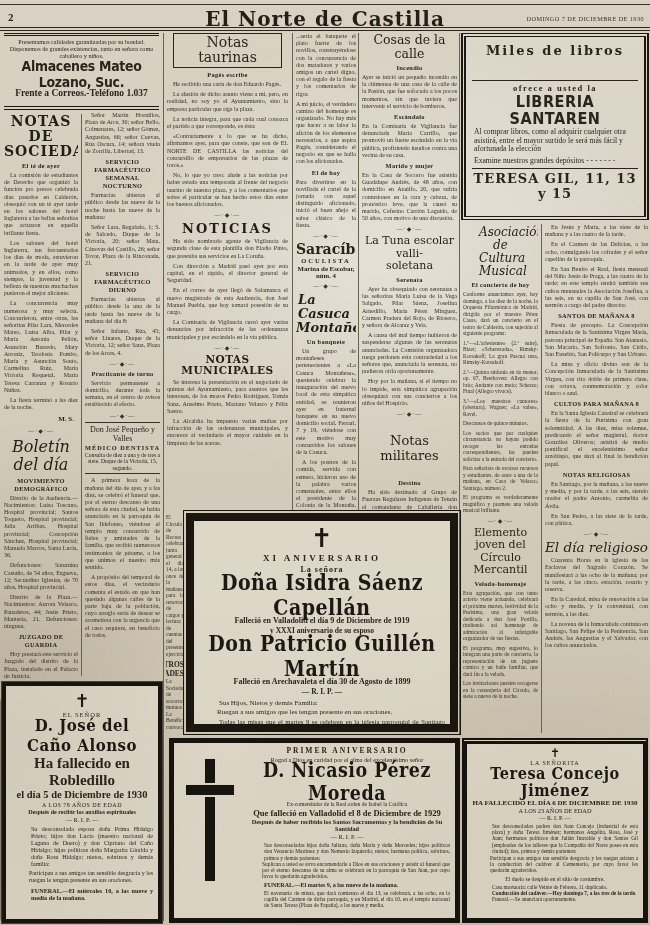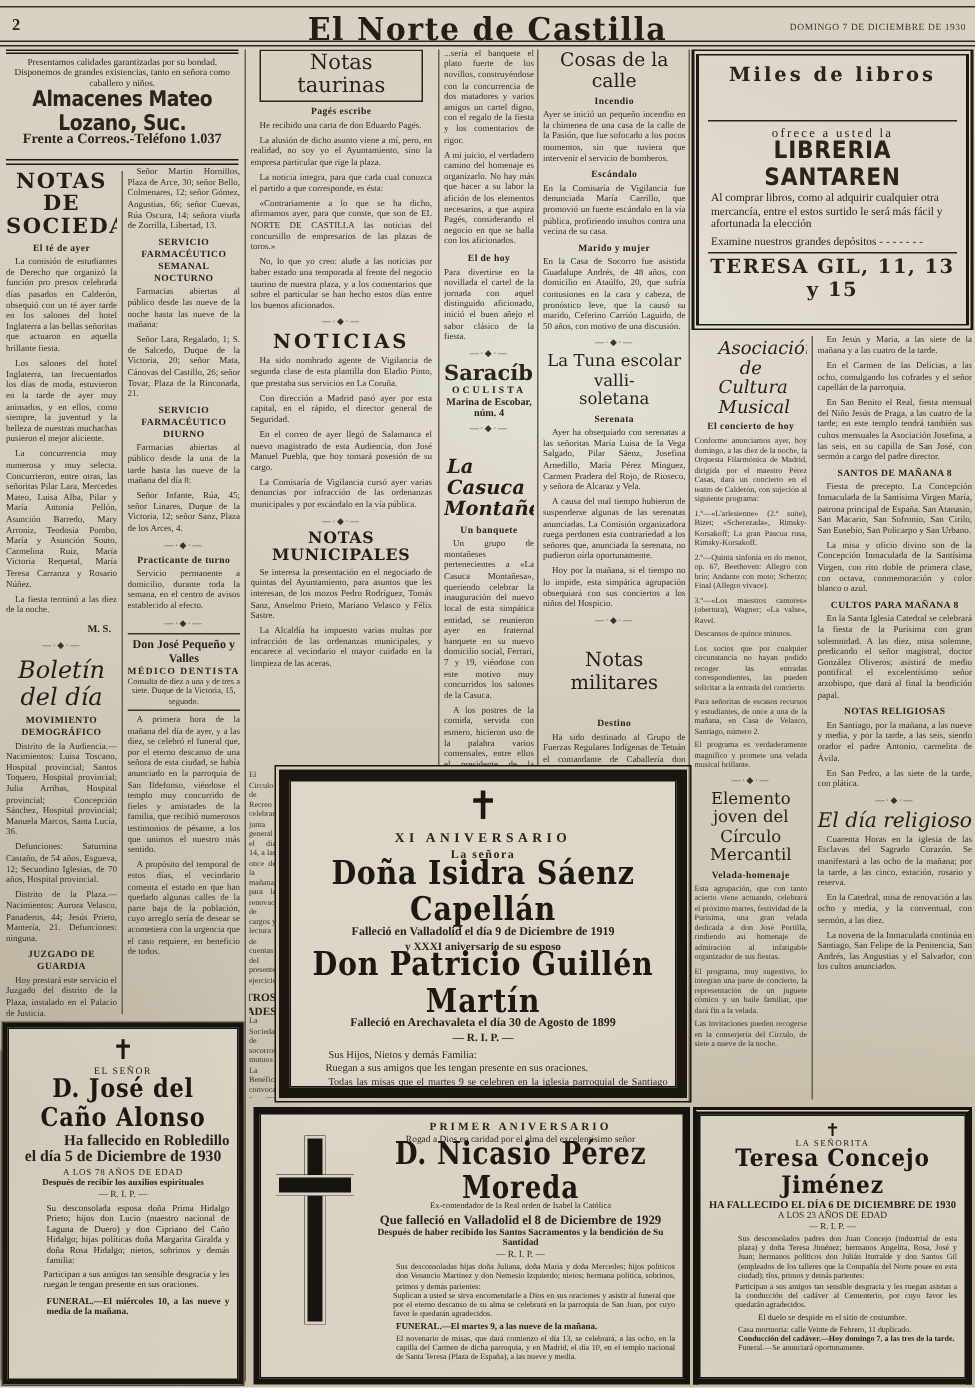--- a/index.html
+++ b/index.html
@@ -42,32 +42,32 @@
   
   #taur-box{border:1px solid #2b241b;margin:0 6px 3px;padding:1px 2px 2px;}
   #taur-box .t{font-size:14px;line-height:15px;font-weight:normal;font-style:normal;text-align:center;font-family:"DejaVu Serif",serif;}
   .noticias-h{font-size:13px;line-height:15px;letter-spacing:2px;margin:3px 0 2px;}
   .munic-h{font-size:10.5px;line-height:11.5px;letter-spacing:.5px;margin:3px 0 2px;}
   .clip{direction:rtl;overflow:hidden;white-space:nowrap;font-weight:bold;font-size:7.5px;line-height:9px;text-align:left;}
   
   .sarac .n{font-family:"DejaVu Serif",serif;font-weight:bold;font-size:14px;line-height:15px;text-align:center;}
   .sarac .r{font-weight:bold;font-size:6.5px;letter-spacing:2px;text-align:center;}
   .sarac .a{font-weight:bold;font-size:6.8px;text-align:center;margin-top:1px;}
-  .casuca-h{font-size:13px;line-height:14px;font-style:italic;margin:16px 0 2px;}
+  .casuca-h{font-size:13px;line-height:14px;font-style:italic;margin:4px 0 2px;}
   .casuca-h .l1{display:block;text-align:left;padding-left:2px;}
   .casuca-h .l2{display:block;text-align:right;padding-right:2px;}
   
   .cosas-h{font-size:12.5px;line-height:14px;font-weight:normal;margin-bottom:1px;}
   .tuna-h{font-size:11px;line-height:12.5px;font-weight:normal;margin:2px 0;}
   .milit-h{font-size:13px;line-height:15px;font-weight:normal;margin:16px 0;}
   
   #ad-sant{left:461px;top:33px;width:188px;height:187px;border:4px double #1d1813;border-left:5px double #1d1813;border-right:5px double #1d1813;
     padding:3px 6px 0;text-align:center;background:rgba(255,255,255,.12);}
   #ad-sant .t{font-family:"DejaVu Serif",serif;font-weight:bold;font-size:13px;line-height:21px;letter-spacing:2px;border-bottom:1px solid #2b241b;padding-bottom:19px;}
-  #ad-sant .st{font-weight:normal;font-size:8.5px;letter-spacing:1.5px;margin-top:2px;}
+  #ad-sant .st{font-weight:bold;font-size:8.5px;letter-spacing:1.5px;margin-top:2px;}
   #ad-sant .br{font-family:"DejaVu Sans",sans-serif;font-weight:bold;font-size:14.5px;letter-spacing:.5px;transform:scaleY(1.1);margin:1px 0 2px;}
   #ad-sant .pp{font-size:7.6px;line-height:8.6px;text-align:left;padding:0 2px;margin-bottom:3px;}
   #ad-sant .ft{font-family:"DejaVu Serif",serif;font-weight:bold;font-size:13px;letter-spacing:1px;border-top:1px solid #2b241b;padding-top:2px;margin-top:1px;}
   .cult-h{font-size:12px;line-height:13px;font-style:italic;font-weight:normal;margin:2px 16px;}
   .elem-h{font-size:11px;line-height:12.5px;font-weight:normal;margin:2px 0;}
   .relig-h{font-size:13.5px;line-height:15px;font-style:italic;font-weight:normal;margin:3px 0 2px;}
   
   .esq{position:absolute;background:rgba(232,226,212,.55);}
   .esq .inner{border:1px solid #17130e;height:100%;padding:3px 5px;text-align:center;overflow:hidden;}
   #esq-cano{left:2px;top:682px;width:160px;height:241px;border:3px solid #17130e;box-shadow:0 0 0 1px #4a443a;}
@@ -150,21 +150,21 @@
         <p class="p">Farmacias abiertas al público desde la una de la tarde hasta las nueve de la mañana del día 8:</p>
         <p class="p">Señor Infante, Rúa, 45; señor Linares, Duque de la Victoria, 12; señor Sanz, Plaza de los Arces, 4.</p>
       </div>
     <div class="orn"></div>
     <div class="s">Practicante de turno</div>
     <div class="ind">
         <p class="p">Servicio permanente a domicilio, durante toda la semana, en el centro de avisos establecido al efecto.</p>
       </div>
     <div class="orn"></div>
     <div style="border-top:1px solid #3a332a;border-bottom:1px solid #3a332a;padding:2px 0;margin:2px 0 3px;text-align:center;">
-      <div style="font-weight:bold;font-size:8px;line-height:9px;">Don José Pequeño y Valles</div>
+      <div style="font-weight:normal;font-size:8px;line-height:9px;">Don José Pequeño y Valles</div>
       <div style="font-weight:bold;font-size:6.3px;letter-spacing:1px;margin-top:1px;">MÉDICO DENTISTA</div>
       <div style="font-size:5.6px;line-height:6.6px;margin-top:1px;">Consulta de diez a una y de tres a siete. Duque de la Victoria, 15, segundo.</div>
     </div>
     <div class="ind">
         <p class="p">A primera hora de la mañana del día de ayer, y a las diez, se celebró el funeral que, por el eterno descanso de una señora de esta ciudad, se había anunciado en la parroquia de San Ildefonso, viéndose el templo muy concurrido de fieles y amistades de la familia, que recibió numerosos testimonios de pésame, a los que unimos el nuestro más sentido.</p>
         <p class="p">A propósito del temporal de estos días, el vecindario comenta el estado en que han quedado algunas calles de la parte baja de la población, cuyo arreglo sería de desear se acometiera con la urgencia que el caso requiere, en beneficio de todos.</p>
       </div>
   </div>
 
   <div class="col" style="left:167px;top:33px;width:121px;height:477px;">
@@ -270,21 +270,21 @@
         <p class="p">Ha sido destinado al Grupo de Fuerzas Regulares Indígenas de Tetuán el comandante de Caballería don Alfonso Jurado Barrio, disponible forzoso en la séptima región.</p>
       </div>
     <div class="orn"></div>
 
   </div>
 
   <div class="abs" id="ad-sant">
     <div class="t">Miles de libros</div>
     <div class="st">ofrece a usted la</div>
     <div class="br">LIBRERIA SANTAREN</div>
-    <div class="pp">Al comprar libros, como al adquirir cualquier otra mercancía, entre el estos surtido le será más fácil y afortunada la elección</div>
+    <div class="pp">Al comprar libros, como al adquirir cualquier otra asistirá, entre el mayor surtido le será más fácil y afortunada la elección</div>
     <div class="pp">Examine nuestros grandes depósitos  -  -  -  -  -  -  -</div>
     <div class="ft">TERESA GIL, 11, 13 y 15</div>
   </div>
 
   <div class="col p5" style="left:463px;top:224px;width:75px;height:511px;">
     <h2 class="hbig cult-h">
       <span>Asociación</span><br>
       <span>de Cultura Musical</span>
     </h2>
     <div class="s">El concierto de hoy</div>
@@ -356,21 +356,21 @@
       <div class="eq-just" style="font-size:6.8px;line-height:7.8px;margin-top:2px;">Todas las misas que el martes 9 se celebren en la iglesia parroquial de Santiago Apóstol, serán aplicadas por el descanso de sus almas.</div>
 
     </div>
   </div>
 
   <div class="esq" id="esq-cano">
     <div class="inner">
       <div class="cross" style="font-size:18px;line-height:20px;margin-top:2px;">✝</div>
       <div class="eq-over">EL SEÑOR</div>
       <div class="eq-name" style="font-size:15px;line-height:17px;transform:scaleY(1.15);margin-top:1px;">D. José del Caño Alonso</div>
-      <div class="eq-b" style="font-size:10px;margin-top:2px;text-align:right;">Ha fallecido en Robledillo</div>
+      <div class="eq-b" style="font-size:15px;margin-top:2px;">Ha fallecido en Robledillo</div>
       <div class="eq-b" style="font-size:10.5px;">el día 5 de Diciembre de 1930</div>
       <div style="font-size:6px;letter-spacing:.5px;margin-top:2px;">A LOS 78 AÑOS DE EDAD</div>
       <div class="eq-b" style="font-size:6px;margin-top:1px;">Después de recibir los auxilios espirituales</div>
       <div style="font-size:6.3px;margin:1px 0 3px;">— R. I. P. —</div>
       <div class="eq-just" style="font-size:6px;line-height:7px;">Su desconsolada esposa doña Prima Hidalgo Prieto; hijos don Lucio (maestro nacional de Laguna de Duero) y don Cipriano del Caño Hidalgo; hijas políticas doña Margarita Giralda y doña Rosa Hidalgo; nietos, sobrinos y demás familia:</div>
       <div class="eq-sup" style="font-size:6px;line-height:7px;margin-top:2px;">Participan a sus amigos tan sensible desgracia y les ruegan le tengan presente en sus oraciones.</div>
       <div class="eq-just eq-b" style="font-size:6.2px;line-height:7.2px;margin-top:3px;">FUNERAL.—El miércoles 10, a las nueve y media de la mañana.</div>
     </div>
   </div>
 

